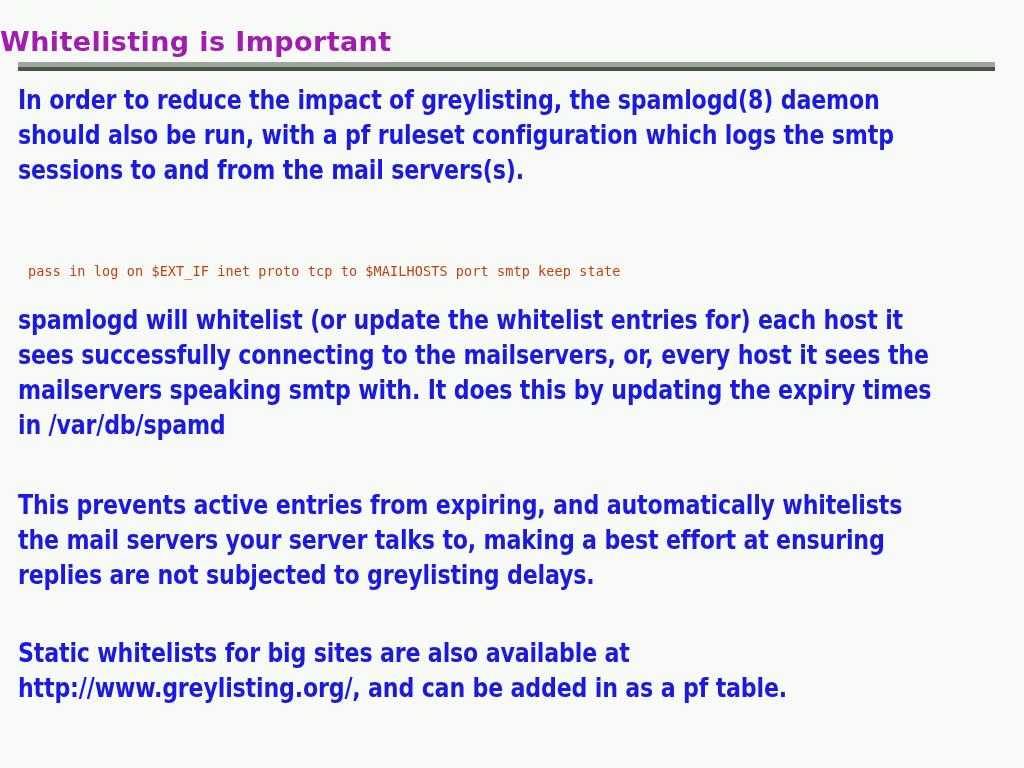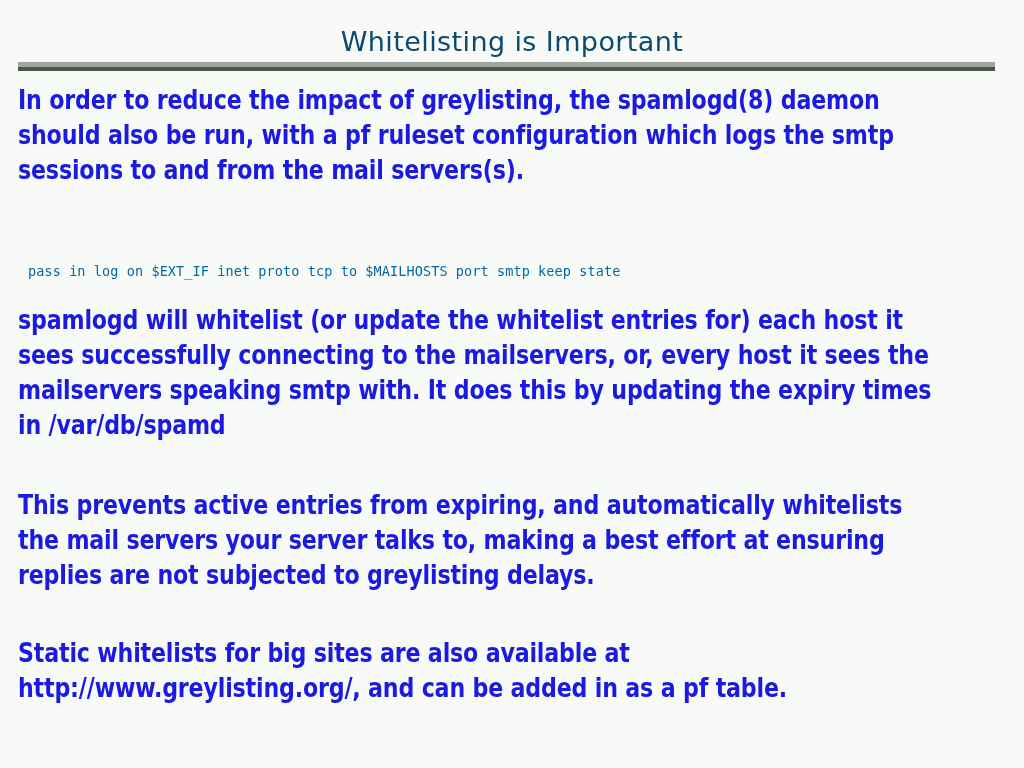--- a/index.html
+++ b/index.html
@@ -21,25 +21,24 @@
     height: 768px;
     box-sizing: border-box;
   }
 
   
   .slide-title {
     position: absolute;
     top: 26px;
     left: 0;
     width: 1024px;
-    text-align: center;
-    color: #0c4a6e;
+    color: #a21caf;
     font-family: "DejaVu Sans", sans-serif;
     font-size: 27px;
-    font-weight: normal;
+    font-weight: bold;
     letter-spacing: 0.4px;
     line-height: 32px;
     white-space: nowrap;
   }
 
   
   .title-rule {
     position: absolute;
     top: 62px;
     left: 18px;
@@ -82,21 +81,21 @@
   #para-intro   { top: 82px;  }
   #para-spamlogd{ top: 302px; }
   #para-prevents{ top: 487px; }
   #para-static  { top: 635px; }
 
   
   .code-block {
     position: absolute;
     top: 226px;
     left: 28px;
-    color: #0369a1;
+    color: #c2410c;
     font-family: "DejaVu Sans Mono", "Liberation Mono", monospace;
     font-size: 13.5px;
     font-weight: normal;
     line-height: 18px;
     white-space: pre;
     letter-spacing: 0.1px;
   }
   .code-block .code-line {
     display: block;
   }

